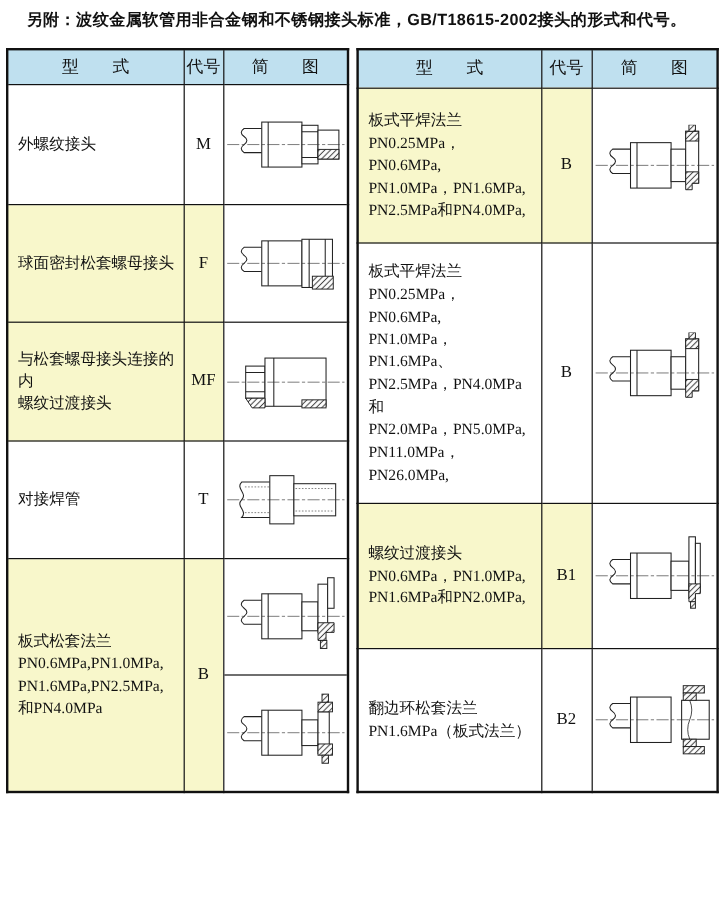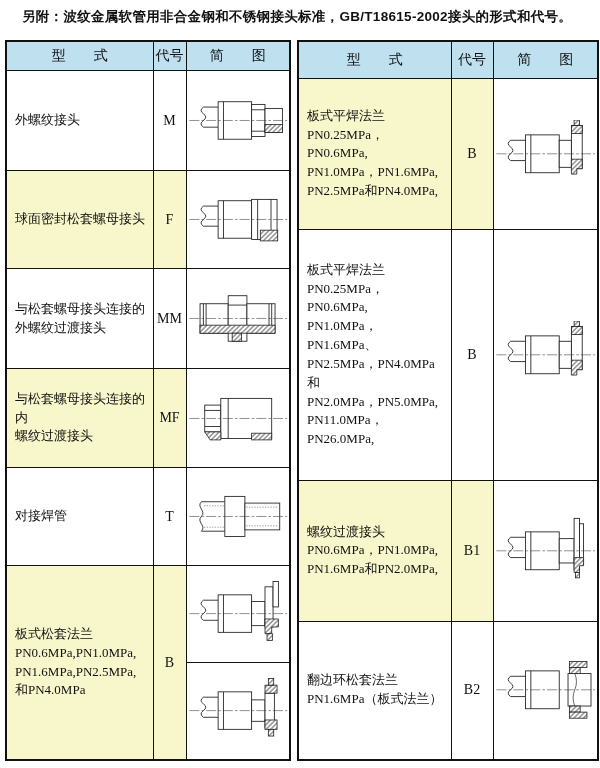--- a/index.html
+++ b/index.html
@@ -213,32 +213,20 @@
         <td class="type-cell hl">球面密封松套螺母接头</td>
         <td class="code-cell hl">F</td>
         <td>
               <div class="diag-wrap">
           <svg class="diag" viewBox="0 0 150 100" preserveAspectRatio="xMidYMid meet">
                   <use href="#sym-f"></use>
                 </svg>
               </div>
             </td>
       </tr>
-      <tr class="lr3">
-        <td class="type-cell">与松套螺母接头连接的
-外螺纹过渡接头</td>
-        <td class="code-cell">MM</td>
-        <td>
-              <div class="diag-wrap">
-          <svg class="diag" viewBox="0 0 150 100" preserveAspectRatio="xMidYMid meet">
-                  <use href="#sym-mm"></use>
-                </svg>
-              </div>
-            </td>
-      </tr>
       <tr class="lr4">
         <td class="type-cell hl">与松套螺母接头连接的内
 螺纹过渡接头</td>
         <td class="code-cell hl">MF</td>
         <td>
               <div class="diag-wrap">
           <svg class="diag" viewBox="0 0 150 100" preserveAspectRatio="xMidYMid meet">
                   <use href="#sym-mf"></use>
                 </svg>
               </div>

